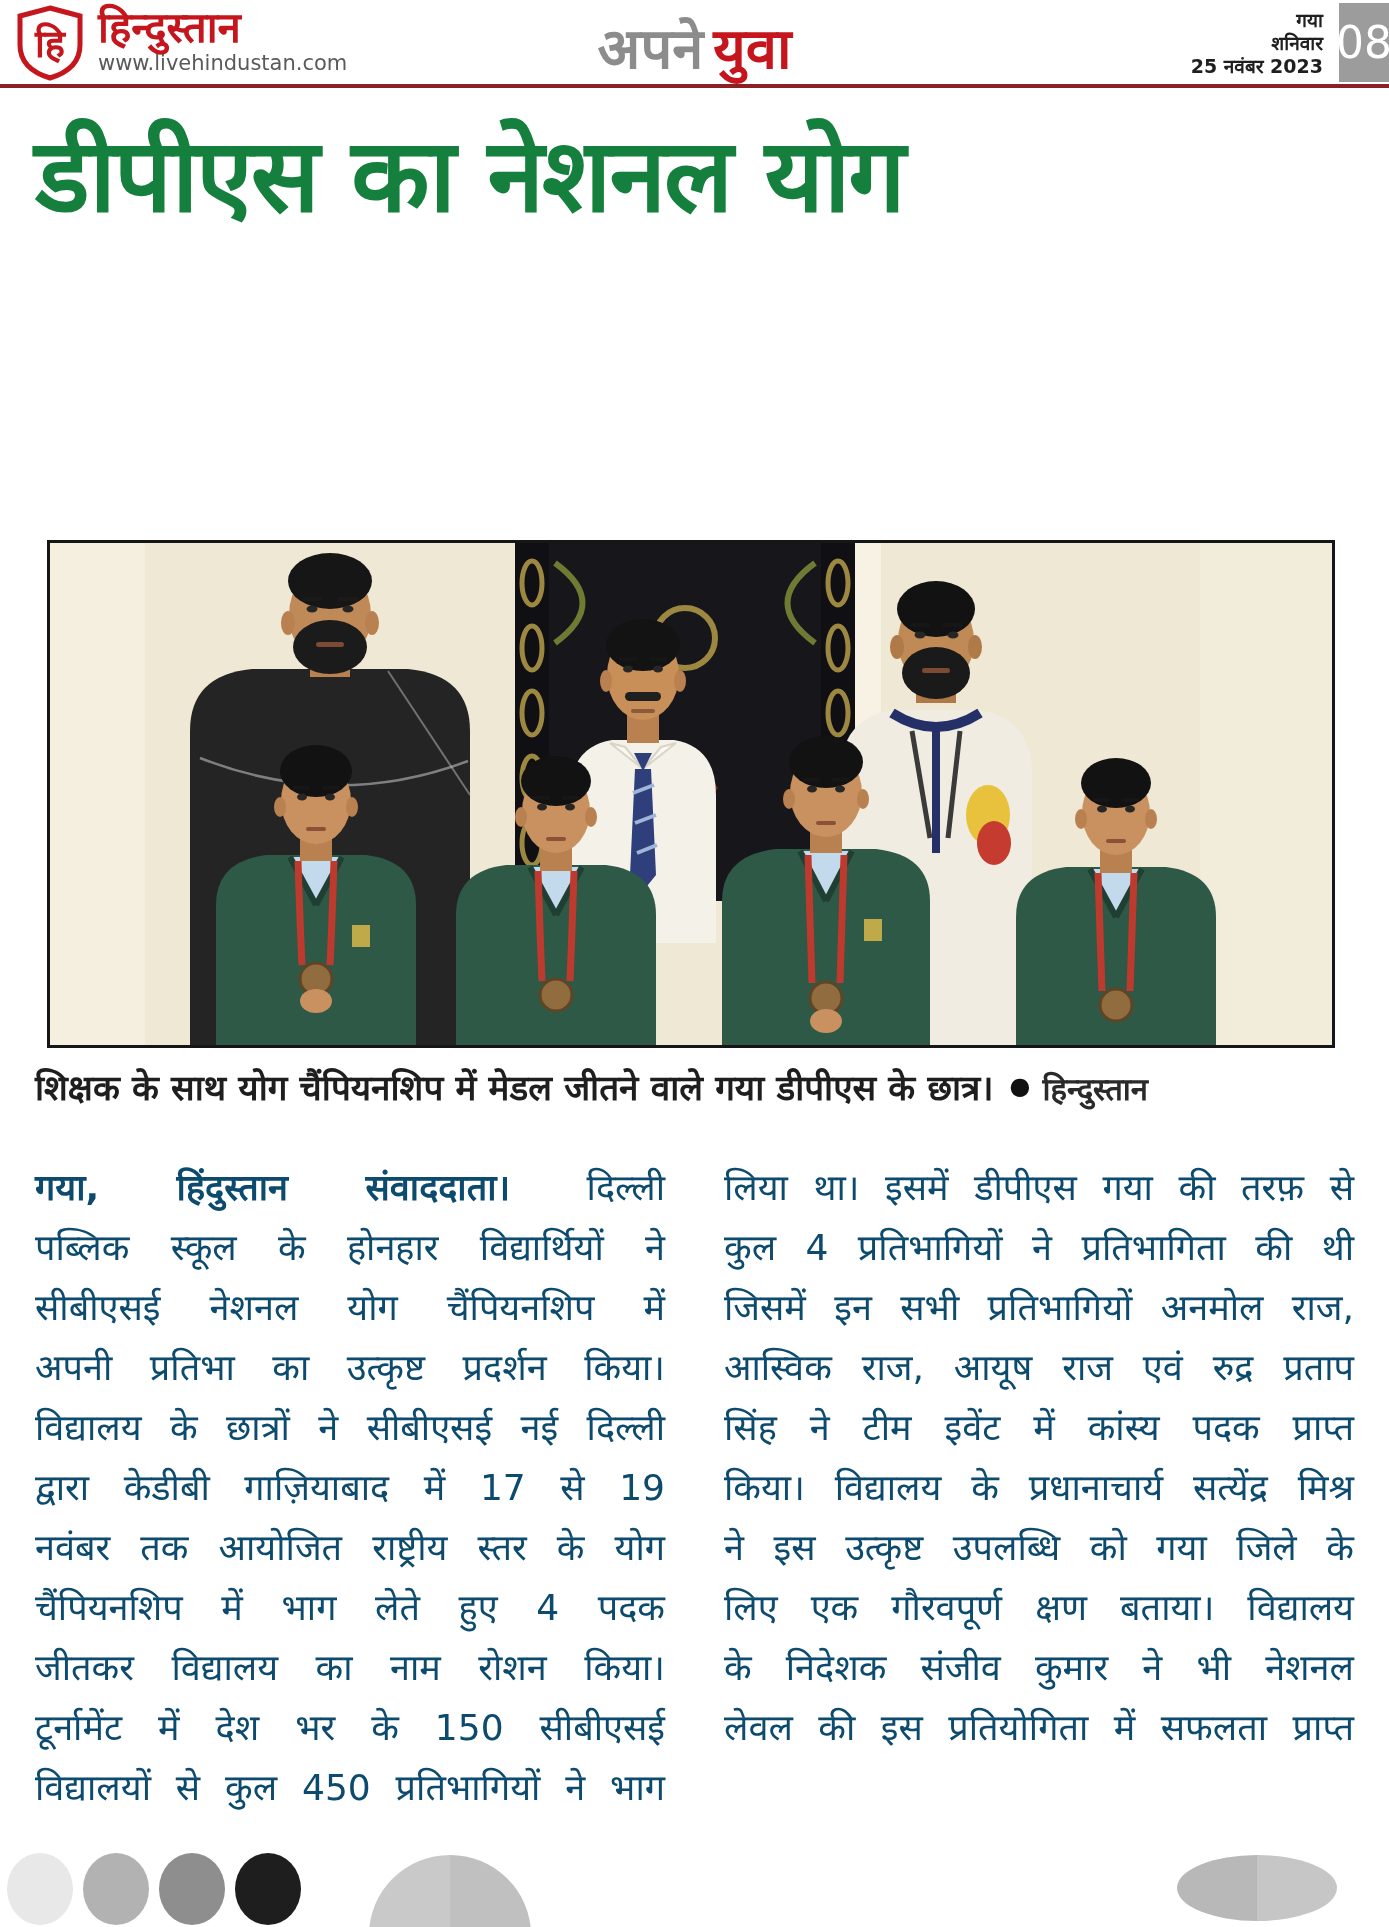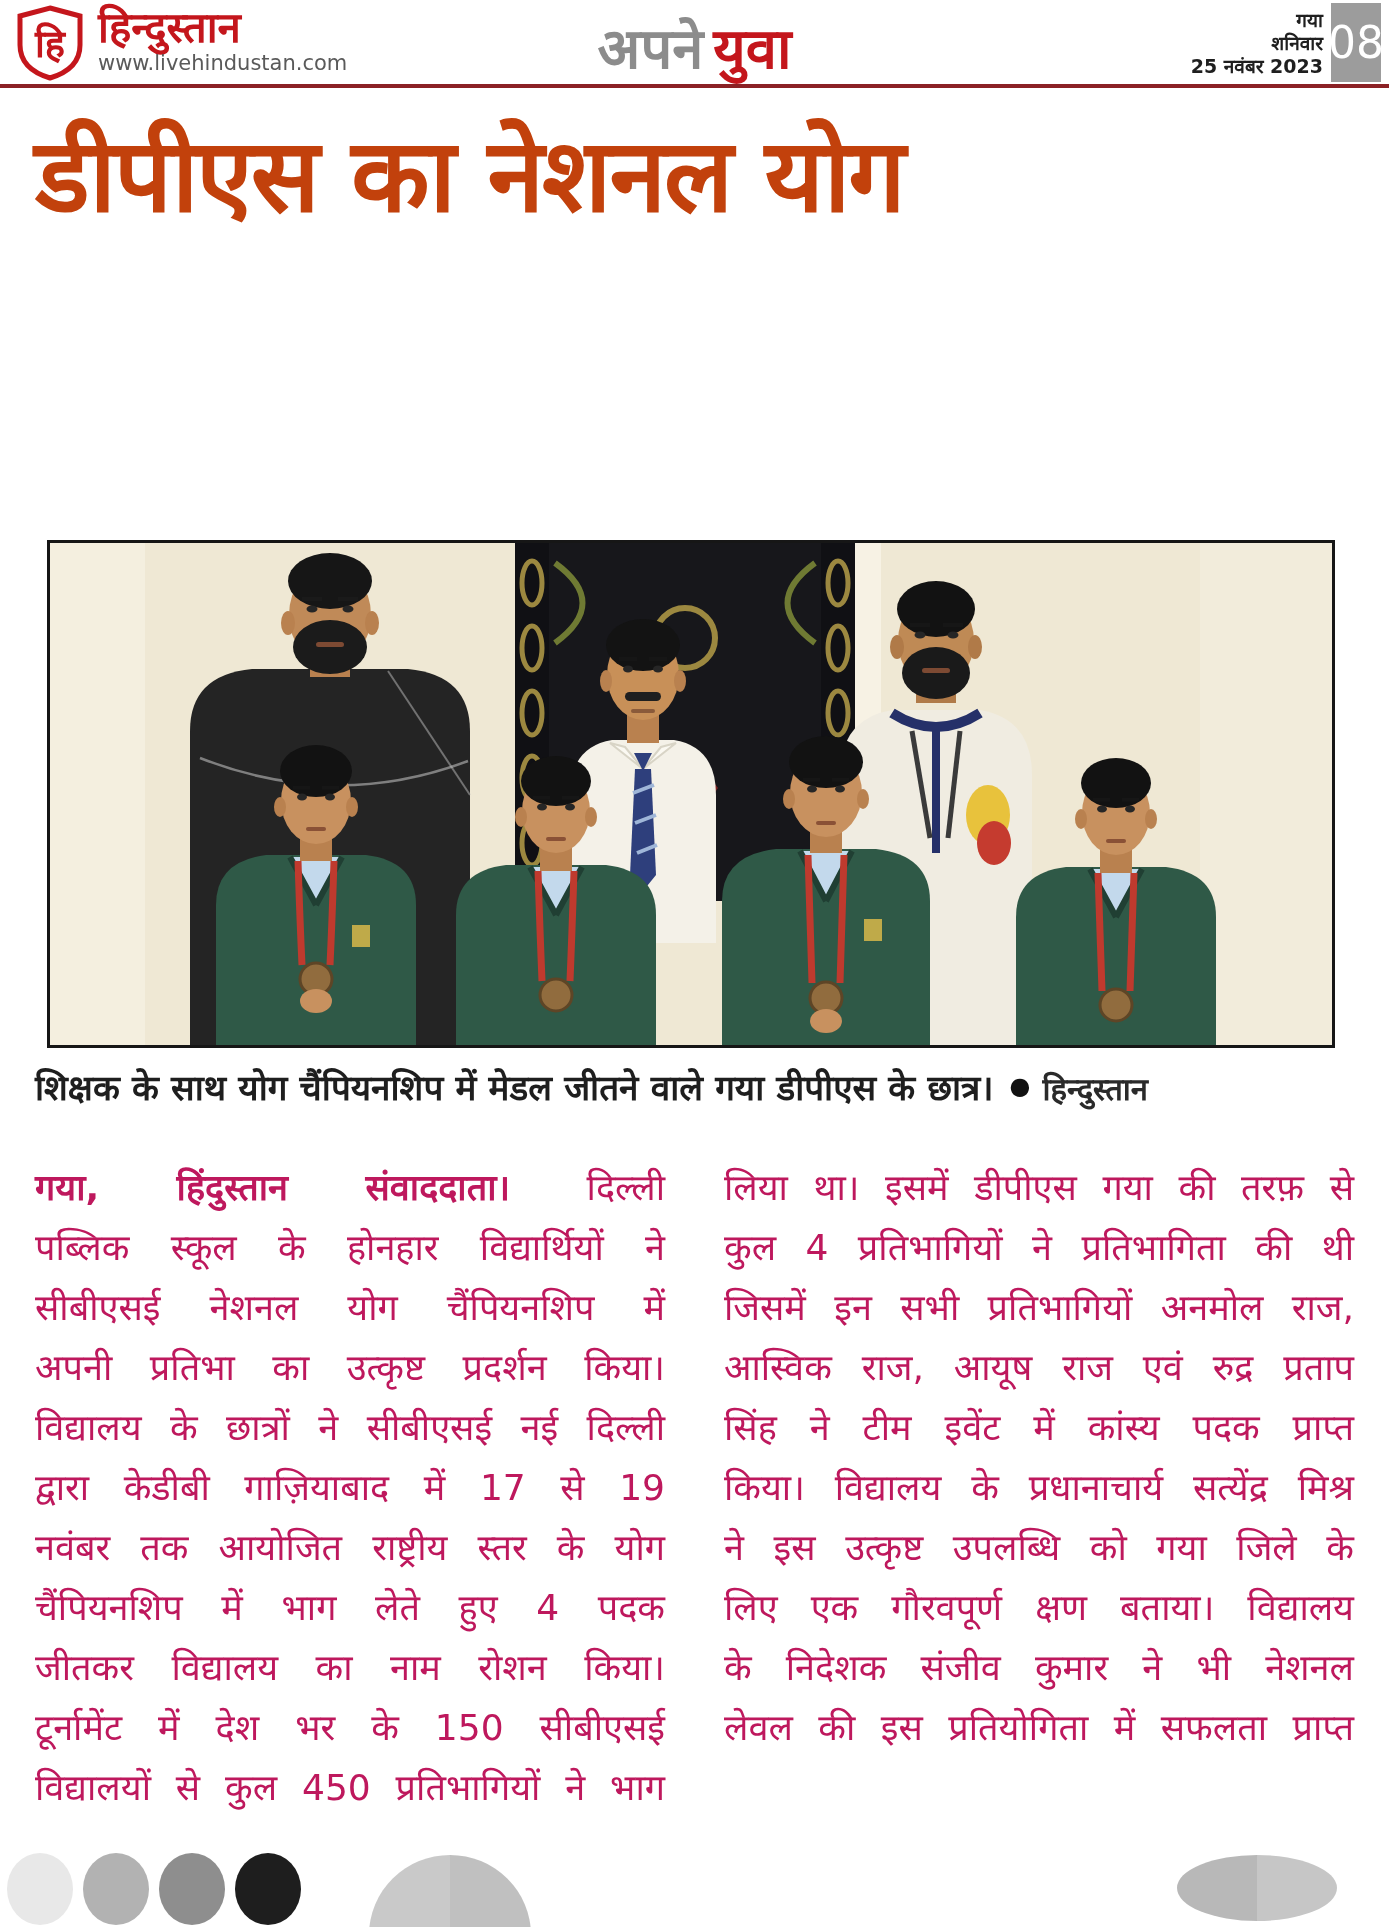--- a/index.html
+++ b/index.html
@@ -12,36 +12,36 @@
   .masthead{position:absolute;top:0;left:0;width:1389px;height:84px;border-bottom:4px solid #8b2125;background:#fff;}
   .logo-wrap{position:absolute;left:14px;top:5px;display:flex;align-items:flex-start;}
   .logo-shield{width:72px;height:76px;}
   .logo-text{margin-left:12px;}
   .logo-name{font-size:42px;font-weight:bold;color:#c4161c;line-height:46px;}
   .logo-site{font-size:21px;color:#5a5a5a;line-height:24px;}
   .section-title{position:absolute;left:50%;top:8px;transform:translateX(-50%);font-size:56px;font-weight:bold;white-space:nowrap;}
   .section-gray{color:#8c8c8c;}
   .section-red{color:#c4161c;margin-left:10px;font-family:Liberation Serif, serif;}
   .edition{position:absolute;right:66px;top:9px;text-align:right;font-size:19px;font-weight:bold;color:#1f1f1f;line-height:23px;}
-  .page-num{position:absolute;right:8px;top:3px;width:50px;height:79px;background:#9c9c9c;color:#ffffff;
+  .page-num{position:absolute;right:0;top:3px;width:50px;height:79px;background:#9c9c9c;color:#ffffff;
     display:flex;align-items:center;justify-content:center;font-size:44px;margin-left:36px;}
   
-  .headline{position:absolute;left:35px;right:35px;top:94px;color:#c2410c;font-weight:bold;}
+  .headline{position:absolute;left:35px;right:35px;top:94px;color:#15803d;font-weight:bold;}
   .headline-line{font-size:102px;line-height:163px;letter-spacing:-2px;white-space:nowrap;}
   
   .photo-frame{position:absolute;left:47px;top:540px;width:1288px;height:508px;border:3px solid #161616;box-sizing:border-box;background:#efe8d4;}
   .photo-frame svg{display:block;}
   
   .caption{position:absolute;left:35px;right:37px;top:1063px;font-size:35px;font-weight:bold;color:#1e1e1e;white-space:nowrap;}
   .credit-bullet{font-size:24px;color:#111;margin:0 12px 0 16px;vertical-align:6px;}
   .credit{font-size:31px;color:#2a2a2a;}
   
   .article{position:absolute;left:35px;top:1158px;width:1319px;display:flex;gap:59px;}
   .column{width:630px;}
-  .body-line{font-size:36px;line-height:60px;color:#be185d;white-space:nowrap;}
+  .body-line{font-size:36px;line-height:60px;color:#0c4a6e;white-space:nowrap;}
   .dateline{font-weight:bold;}
   .fit-line{white-space:nowrap;}
   
   .footer-dots{position:absolute;left:7px;top:1853px;display:flex;gap:10px;}
   .dot{display:block;width:66px;height:72px;border-radius:50%;}
   .footer-circle-left{position:absolute;left:369px;top:1855px;width:162px;height:160px;border-radius:50%;}
   .footer-circle-right{position:absolute;left:1177px;top:1855px;width:160px;height:66px;border-radius:50%;}
 </style>
 </head>
 <body>

